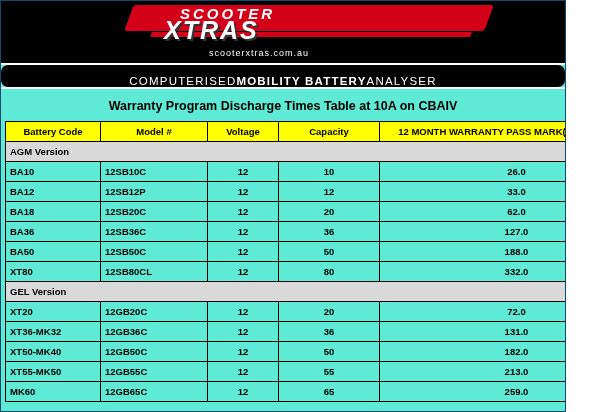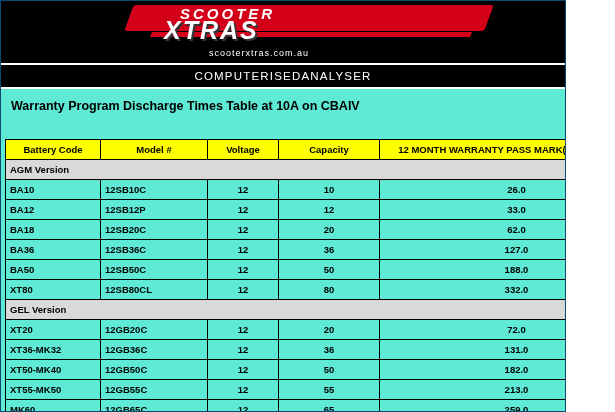--- a/index.html
+++ b/index.html
@@ -87,35 +87,36 @@
     z-index: 3;
   }
   .white-rule {
     height: 2px;
     background: #ffffff;
   }
   .subbanner {
     background: #000000;
     height: 22px;
     display: flex;
-    align-items: center;
+    align-items: flex-end;
     justify-content: center;
+    border-radius: 7px;
   }
   .subbanner span {
     color: #ffffff;
     font-size: 11.5px;
     letter-spacing: 1.2px;
   }
   .sb-light { font-weight: normal; }
   .sb-bold { font-weight: bold; }
 
   
   .title-block {
-    text-align: left;
-    padding: 8px 10px 24px 10px;
+    text-align: center;
+    padding: 8px 10px 6px 10px;
   }
   .title-line {
     font-size: 12.5px;
     font-weight: bold;
     color: #000000;
     line-height: 18px;
   }
 
   
   table.tbl {
@@ -169,20 +170,21 @@
     <div class="red-swoosh2"></div>
     <div class="logo-scooter">SCOOTER</div>
     <div class="logo-xtras">XTRAS</div>
     <div class="logo-url">scooterxtras.com.au</div>
   </div>
 
   <div class="white-rule"></div>
 
   <div class="subbanner">
     <span class="sb-light">COMPUTERISED </span>
+      <span class="sb-bold">MOBILITY BATTERY</span>
       <span class="sb-light"> ANALYSER</span>
   </div>
 
   <div class="white-rule"></div>
 
   <div class="title-block">
     <div class="title-line">Warranty Program Discharge Times Table at 10A on CBAIV</div>
   </div>
 
   <table class="tbl">

